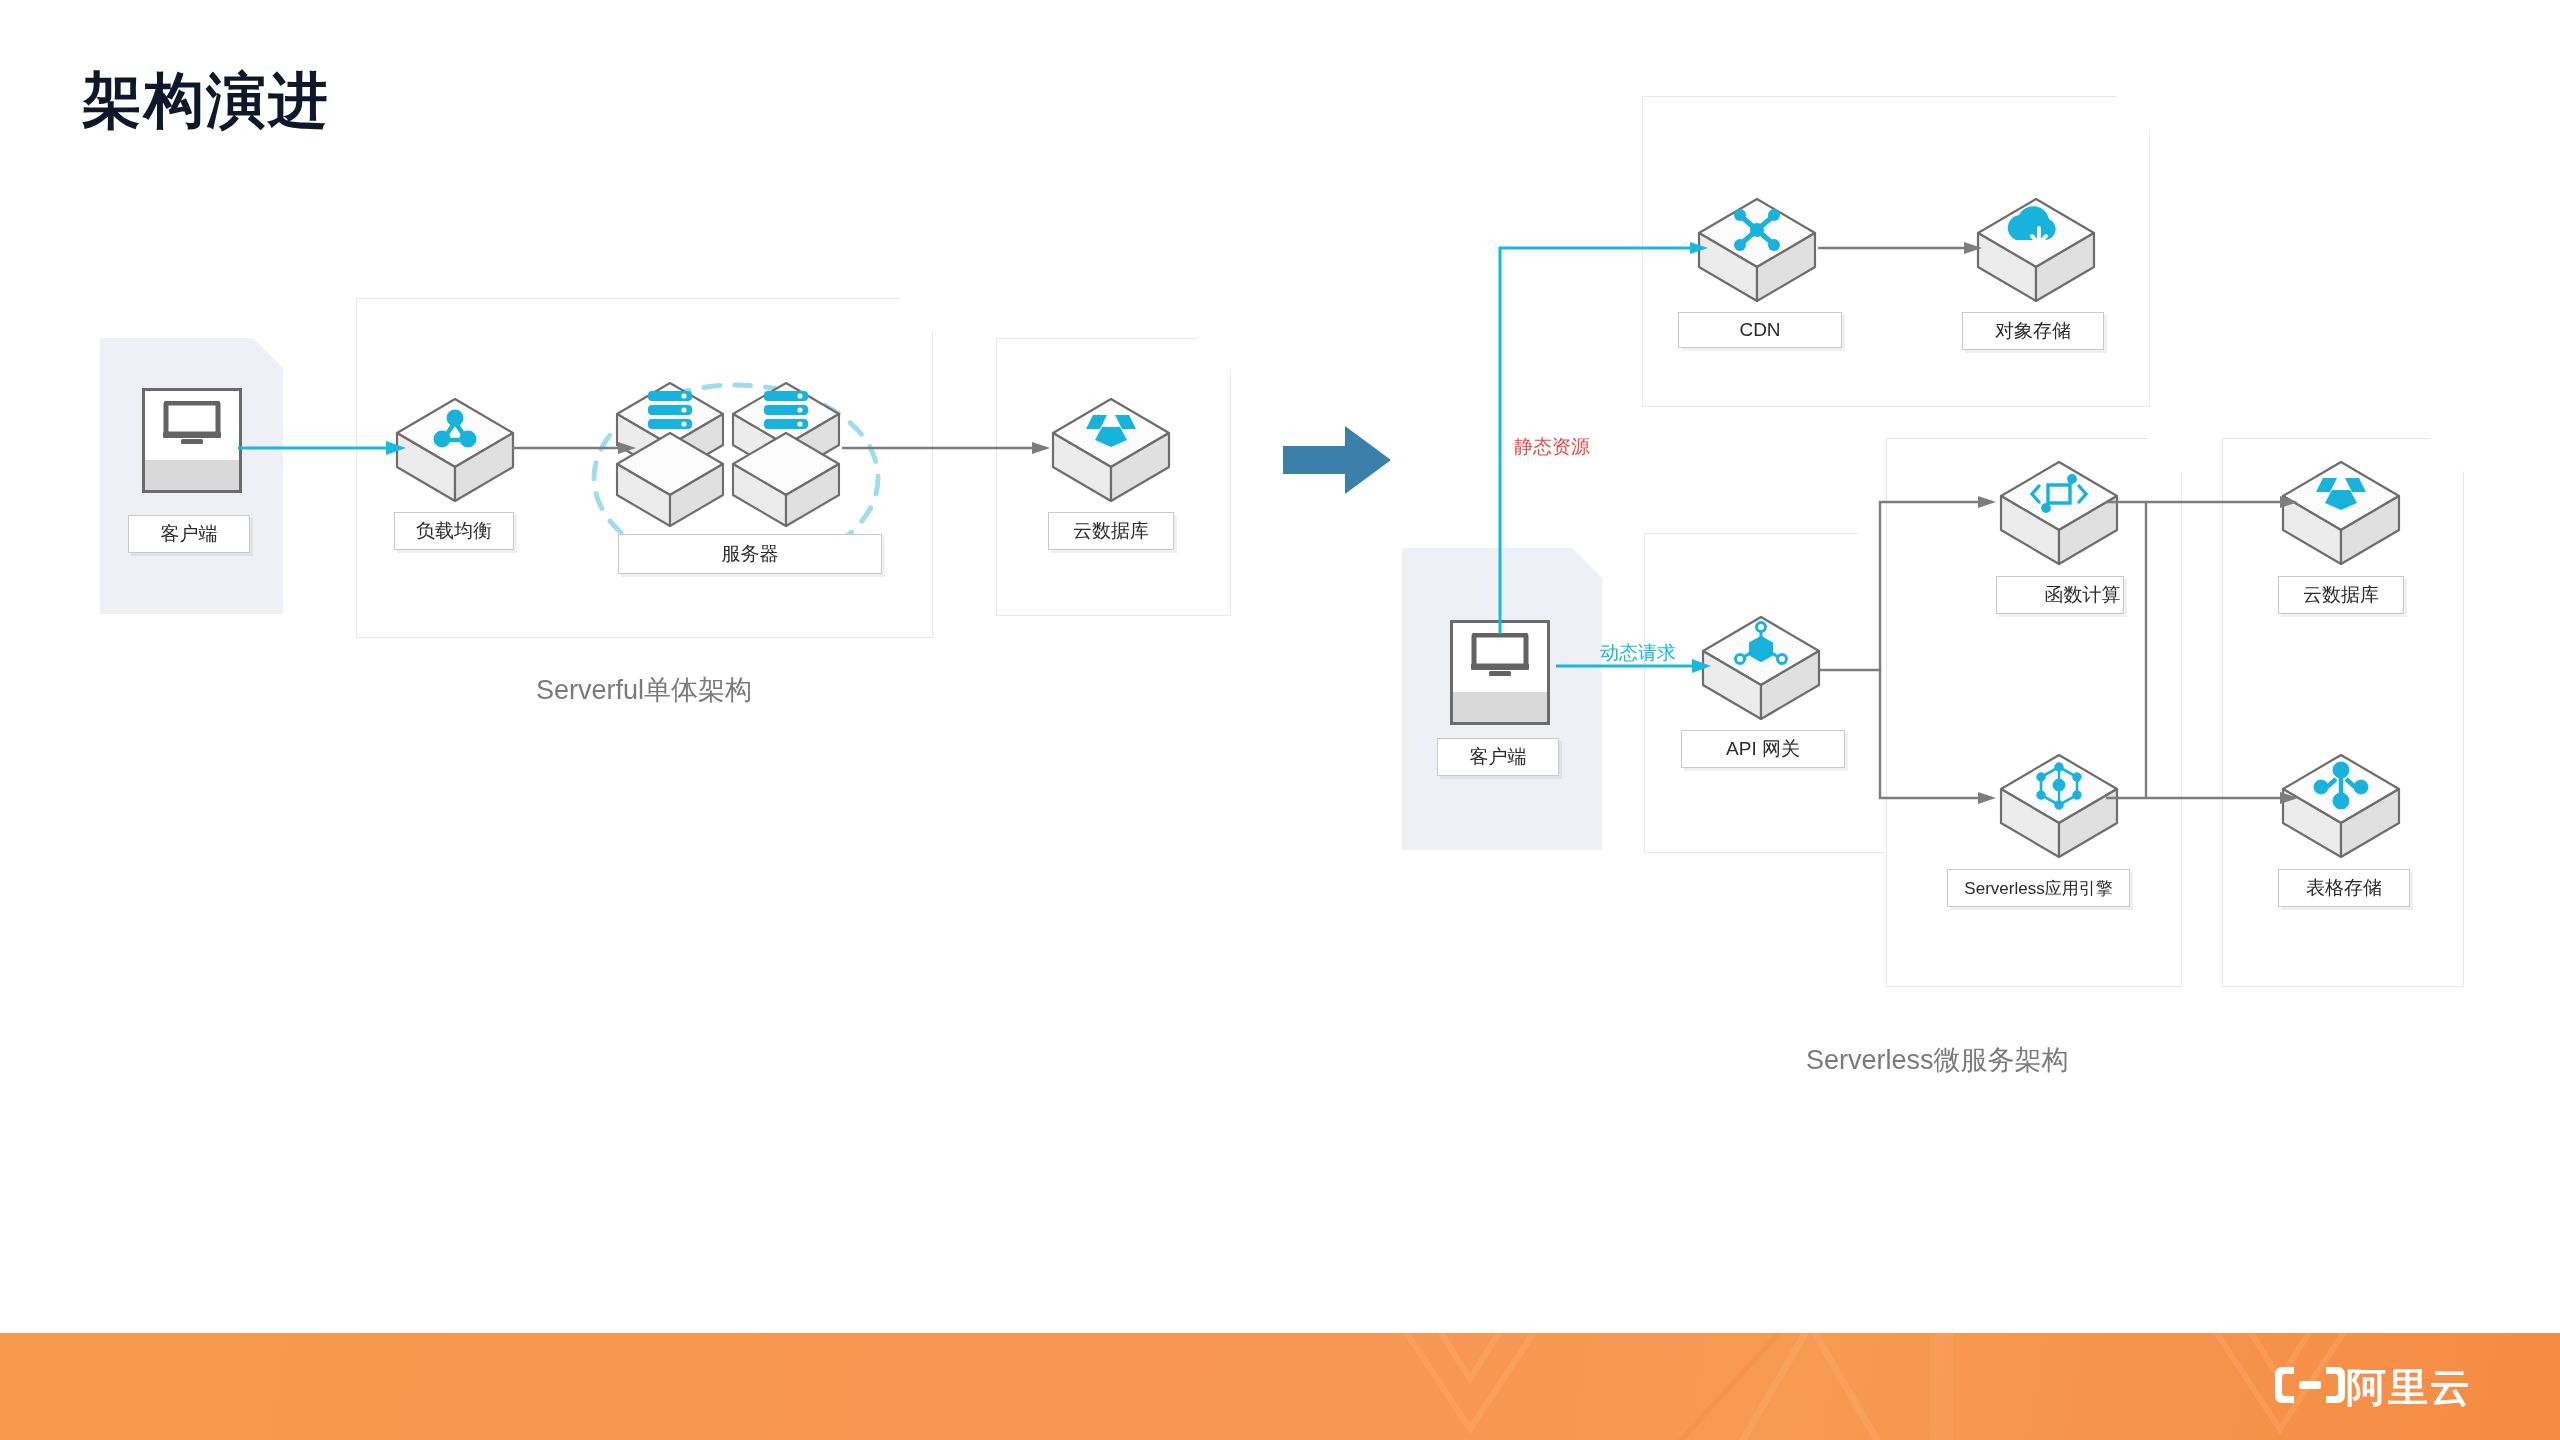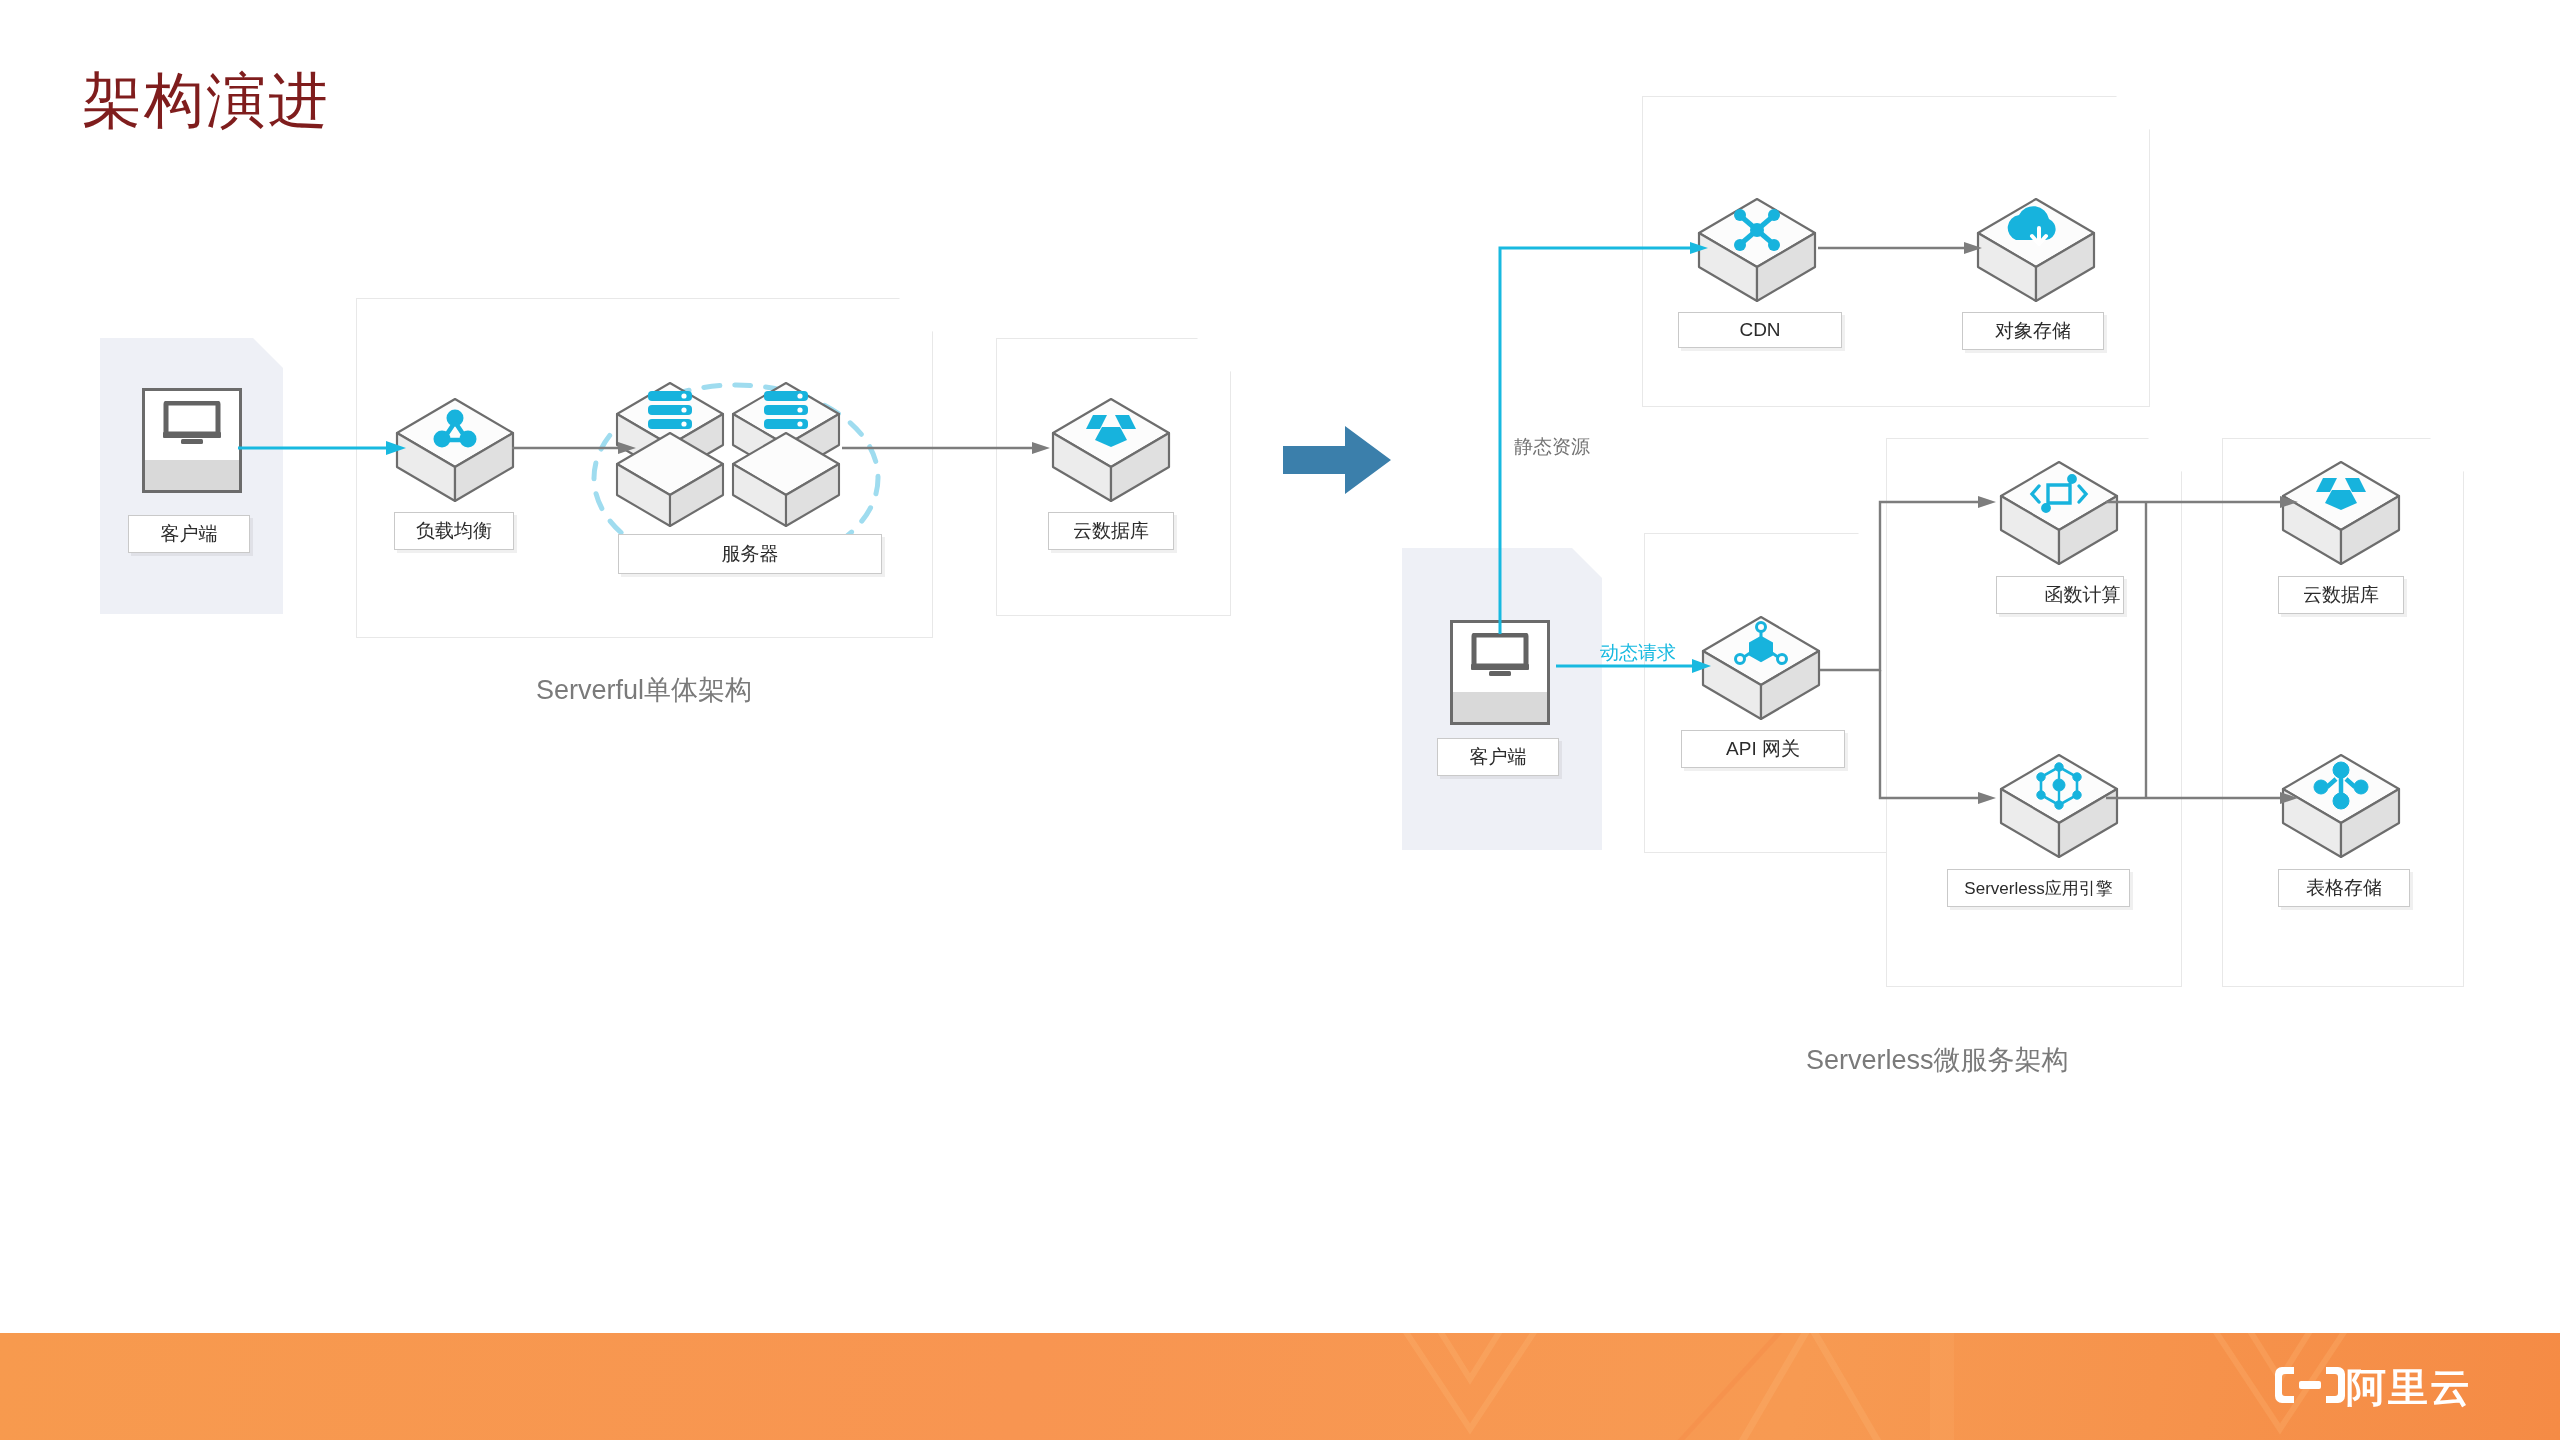--- a/index.html
+++ b/index.html
@@ -7,21 +7,21 @@
   body{
     width:2560px;height:1440px;position:relative;overflow:hidden;
     background:#ffffff;
     font-family:"Liberation Sans","DejaVu Sans",sans-serif;
   }
   .slide{position:absolute;inset:0;}
 
   
   .title{
     position:absolute;left:82px;top:68px;
-    font-size:60px;font-weight:normal;color:#7f1d1d;
+    font-size:60px;font-weight:bold;color:#0f172a;
     letter-spacing:2px;line-height:1.1;
   }
 
   
   .abs{position:absolute;}
 
   
   .card{
     position:absolute;background:#ffffff;
     border:1px solid #e8e8e8;
@@ -264,21 +264,21 @@
         <rect x="18" y="38" width="22" height="5" rx="1.5" fill="#636363"></rect>
       </svg>
     </div>
   </div>
   <div class="lbl" style="left:1437px;top:738px;width:122px;height:38px;font-size:19px;">客户端</div>
 
   <svg class="conn" style="left:1480px;top:236px;" width="230" height="400">
     <path d="M20,398 L20,12 L212,12" fill="none" stroke="#18b9e0" stroke-width="3"></path>
     <polygon points="228,12 210,6 210,18" fill="#18b9e0"></polygon>
   </svg>
-  <div class="abs" style="left:1514px;top:434px;font-size:19px;color:#737373;white-space:nowrap;">静态资源</div>
+  <div class="abs" style="left:1514px;top:434px;font-size:19px;color:#ef4444;white-space:nowrap;">静态资源</div>
 
   <div class="card cut" style="left:1644px;top:533px;width:246px;height:318px;"></div>
   <div class="cube" style="left:1700px;top:614px;">
     <svg width="122" height="116" viewBox="0 0 122 116">
       <polygon points="61,3 119,37 61,71 3,37" fill="#fcfcfc" stroke="#6d6d6d" stroke-width="2.2" stroke-linejoin="round"></polygon>
       <polygon points="3,37 61,71 61,105 3,71" fill="#ececec" stroke="#6d6d6d" stroke-width="2.2" stroke-linejoin="round"></polygon>
       <polygon points="119,37 61,71 61,105 119,71" fill="#e0e0e0" stroke="#6d6d6d" stroke-width="2.2" stroke-linejoin="round"></polygon>
       <g transform="translate(61,33)" stroke="#17b3dd" fill="#17b3dd">
         <polygon points="0,-10 11,-4 11,8 0,14 -11,8 -11,-4" stroke-width="2"></polygon>
         <circle cx="0" cy="-20" r="4.5" fill="none" stroke-width="3"></circle>

